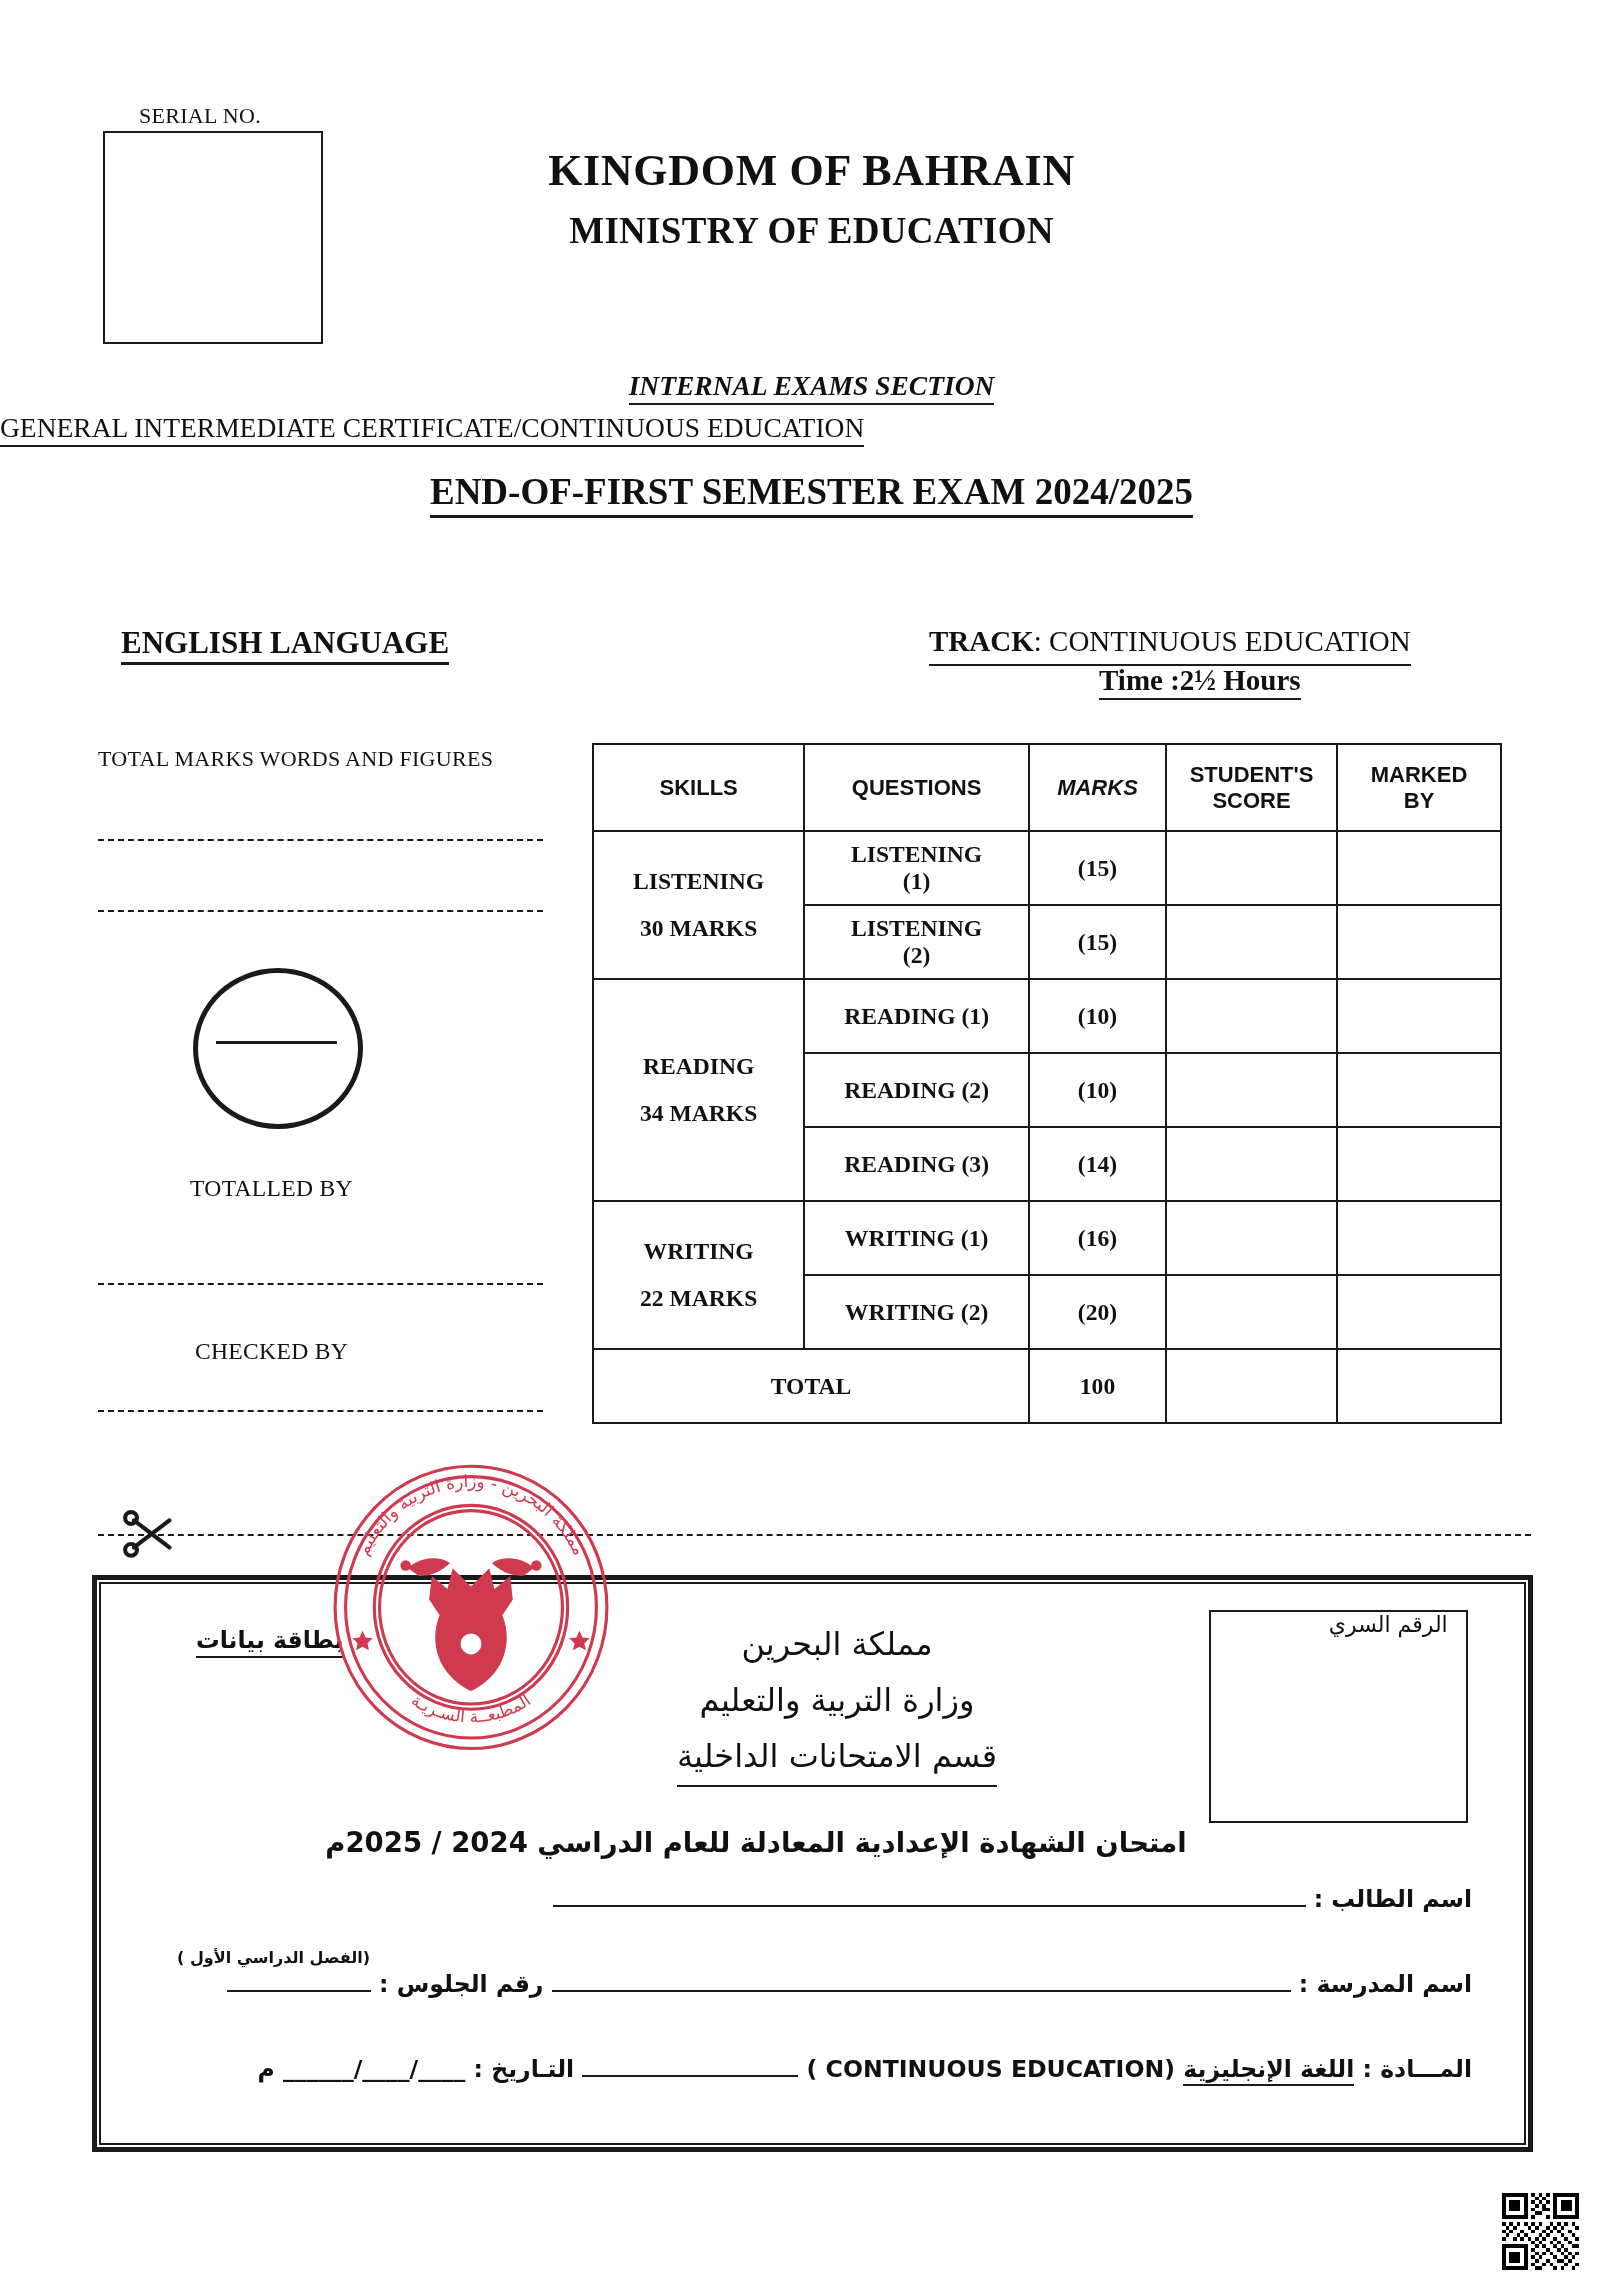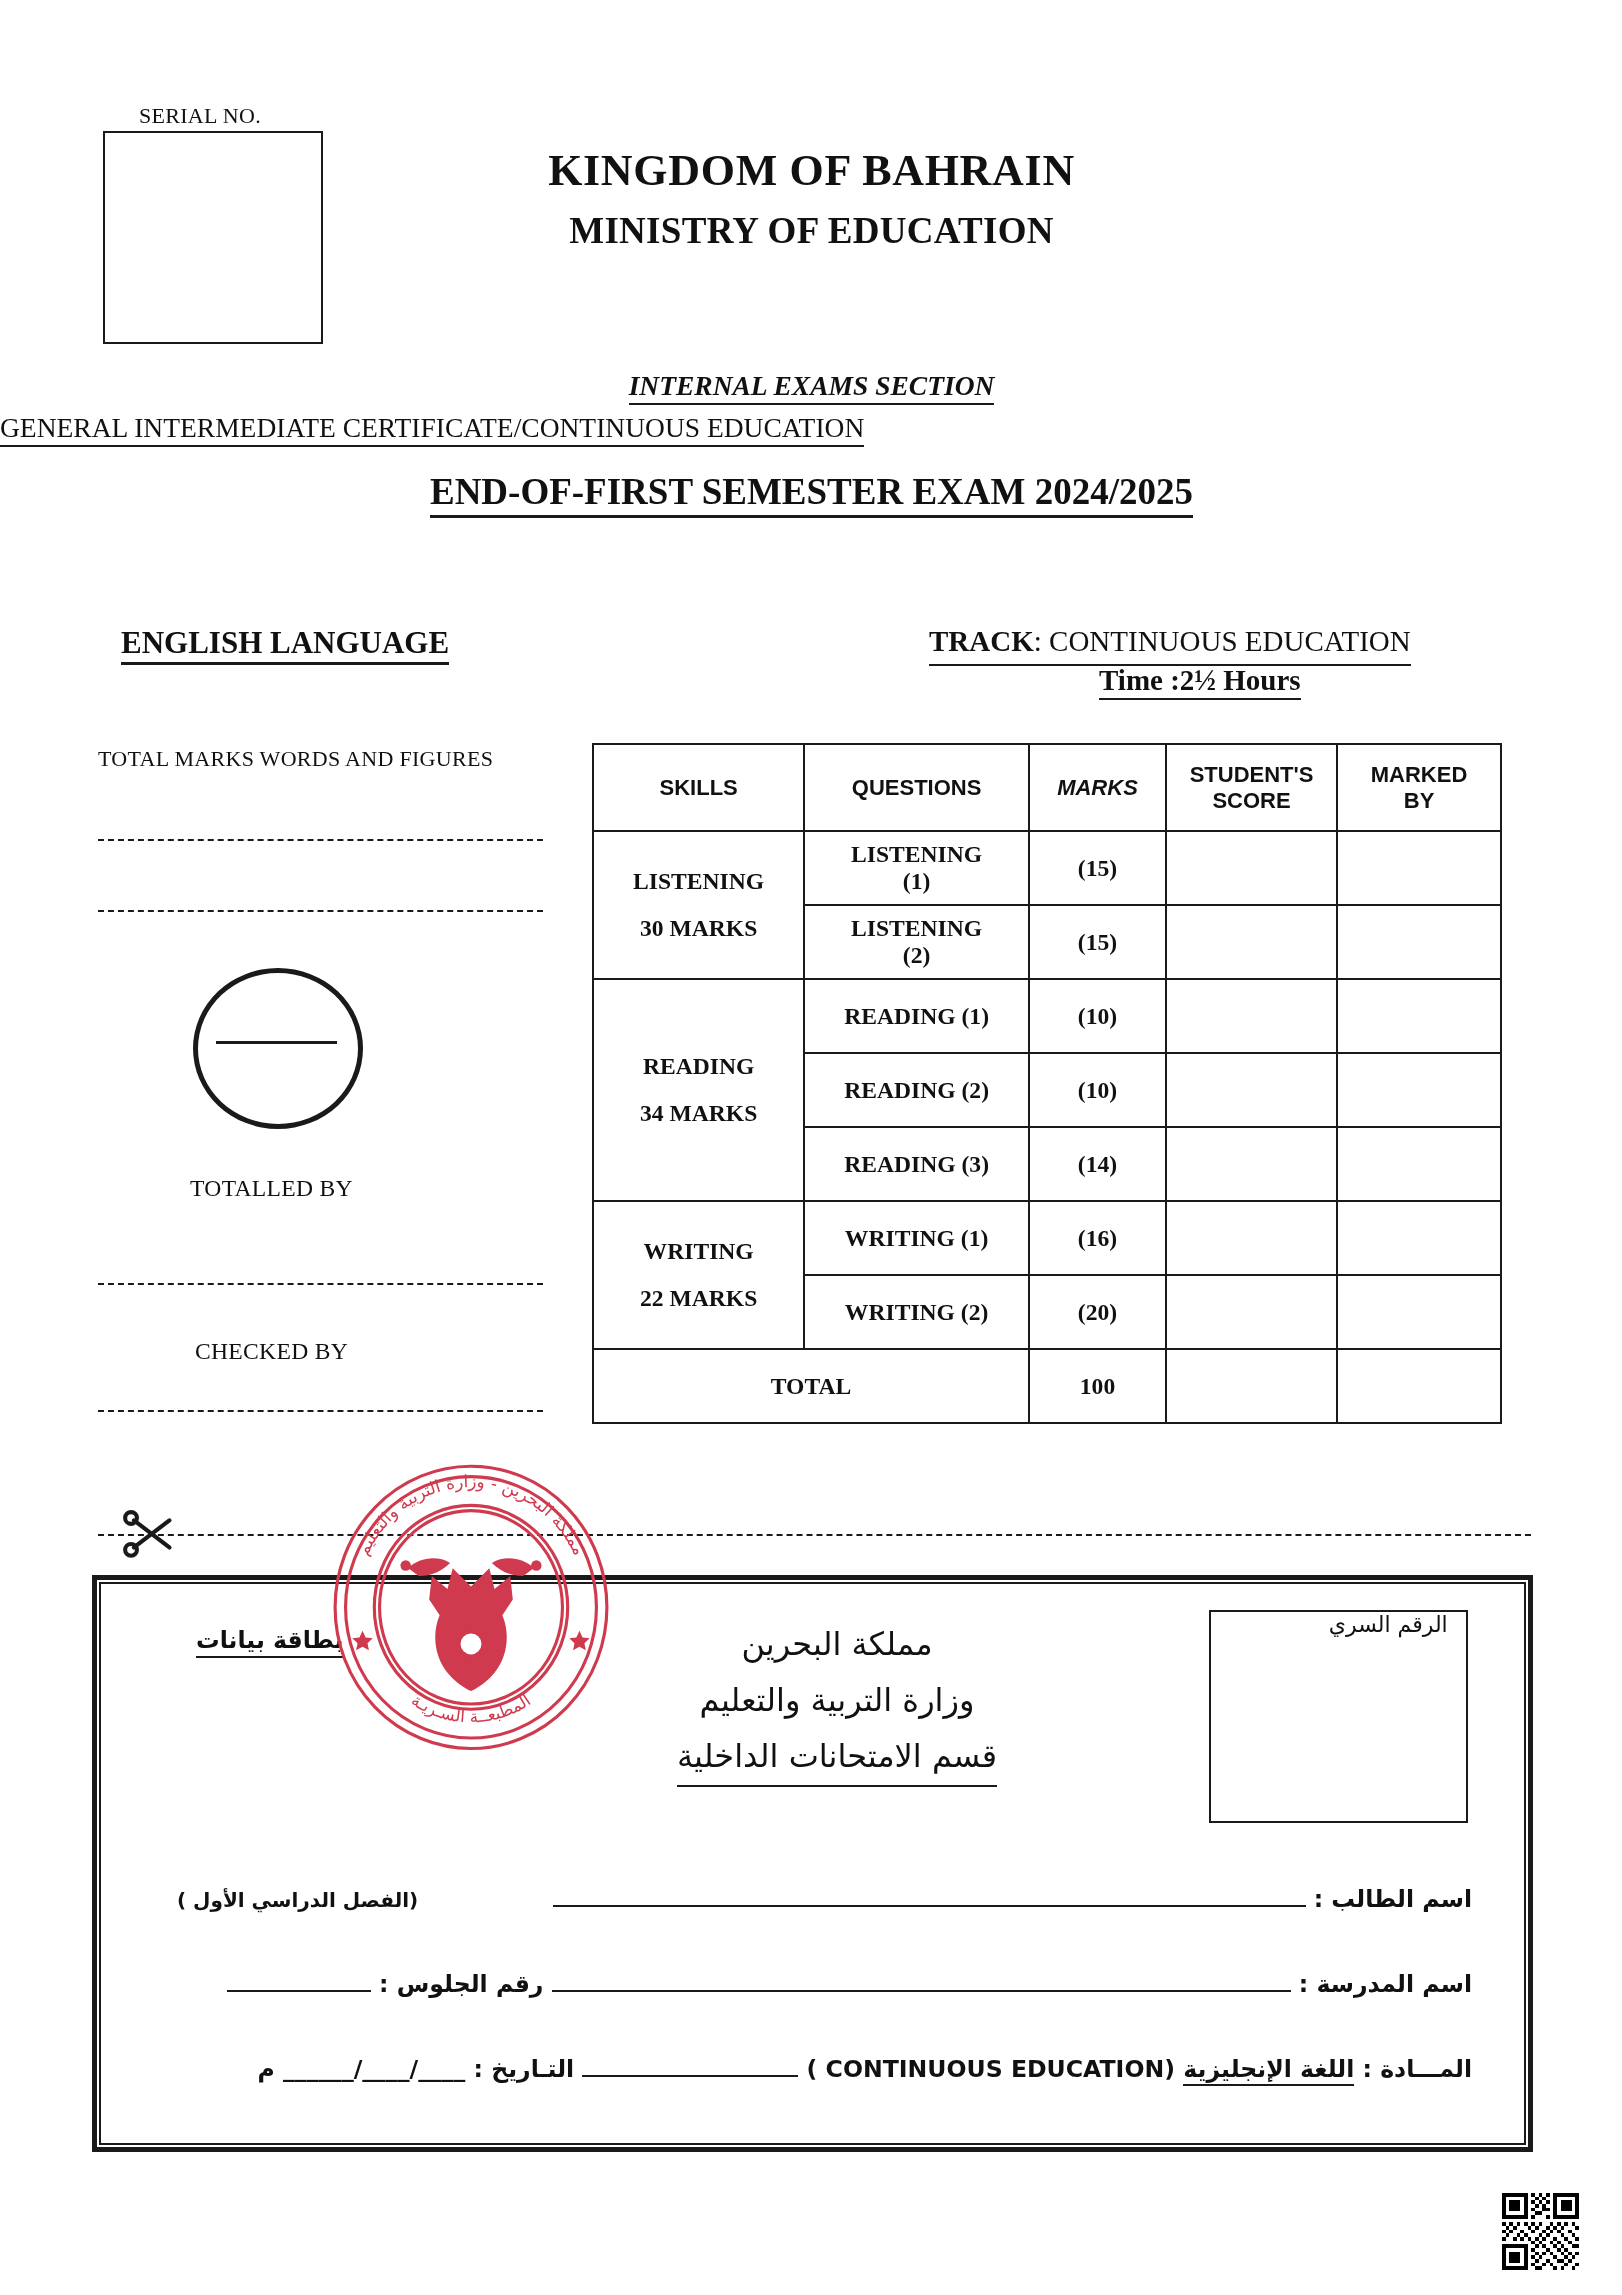--- a/index.html
+++ b/index.html
@@ -298,21 +298,21 @@
   }
 
   .field-row { position: absolute; font-size: 23.6px; font-weight: bold; }
   .fill-line {
     display: inline-block;
     border-bottom: 2.6px solid #1a1a1a;
     height: 17px;
     vertical-align: baseline;
   }
   .row-student { right: 151px; top: 1885px; }
-  .row-semnote { left: 177px;  top: 1888px; font-size: 20px; font-weight: bold; }
+  .row-semnote { left: 177px;  top: 1948px; font-size: 16px; font-weight: bold; }
   .row-school  { right: 151px; top: 1970px; }
   .row-subject { right: 151px; top: 2055px; }
 
   
   .qr {
     position: absolute;
     left: 1502px;
     top: 2193px;
     width: 77px;
     height: 77px;
@@ -456,20 +456,21 @@
   <div class="card-ministry ar">
     <div>مملكة البحرين</div>
     <div>وزارة التربية والتعليم</div>
     <div><span class="u">قسم الامتحانات الداخلية</span></div>
   </div>
 
   <div class="secret-box">
     <div class="secret-label ar">الرقم السري</div>
   </div>
 
+  <div class="card-exam-title ar">امتحان الشهادة الإعدادية المعادلة للعام الدراسي 2024 / 2025م</div>
 
   <div class="field-row row-student ar">
     <span>اسم الطالب :</span>
     <span class="fill-line" style="width:753px"></span>
   </div>
   <div class="row-semnote field-row ar">(الفصل الدراسي الأول )</div>
 
   <div class="field-row row-school ar">
     <span>اسم المدرسة :</span>
     <span class="fill-line" style="width:739px"></span>

